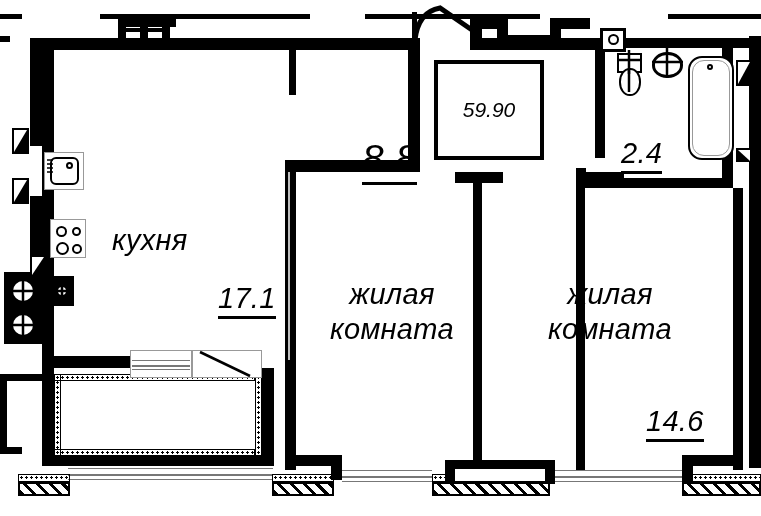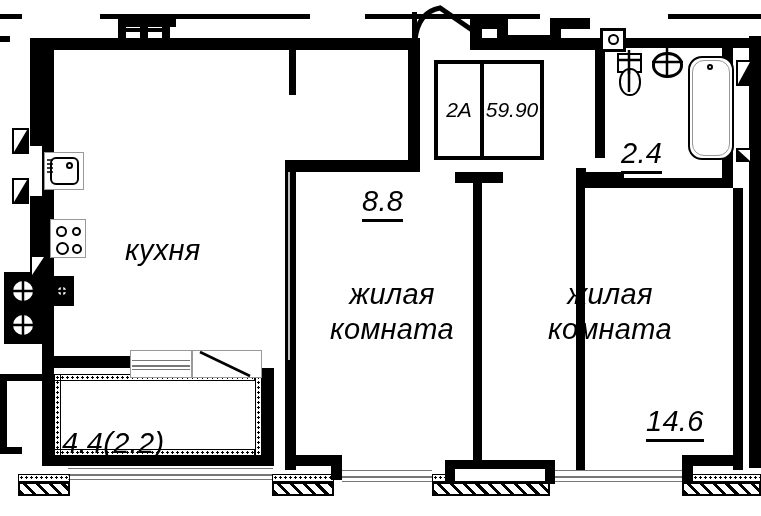--- a/index.html
+++ b/index.html
@@ -294,47 +294,46 @@
   <div class="circle" style="left:652px; top:52px; width:31px; height:26px; border-radius:48%; border-width:3px;"></div>
 
   <div class="fixture" style="left:688px; top:56px; width:46px; height:104px; border-radius:14px;"></div>
   <div class="fixture-thin" style="left:692px; top:60px; width:38px; height:96px; border-radius:12px;"></div>
   <div class="circle" style="left:707px; top:64px; width:6px; height:6px;"></div>
 
   <div class="wall" style="left:736px; top:60px; width:16px; height:26px;"></div>
   <div class="wall" style="left:736px; top:148px; width:16px; height:14px;"></div>
 
   <div class="info-table" style="left:434px; top:60px; width:110px; height:100px;">
-    <div class="info-code">2A</div>
     <div class="info-values">
       <div>59.90</div>
     </div>
   </div>
 
-  <div class="room-label" style="left:112px; top:233px; font-size:29px;margin-left:13px;">кухня</div>
-
+  <div class="room-label" style="left:112px; top:223px; font-size:29px;">кухня</div>
+
+  <div class="area-label" style="left:218px; top:282px; font-size:29px;">17.1</div>
 
   <div class="room-label" style="left:330px; top:277px; font-size:29px;">
     <div>жилая</div>
     <div>комната</div>
   </div>
 
 
   <div class="room-label" style="left:548px; top:277px; font-size:29px;">
     <div>жилая</div>
     <div>комната</div>
   </div>
 
   <div class="area-label" style="left:646px; top:405px; font-size:29px;">14.6</div>
 
-  <div class="area-label" style="left:362px; top:137px; font-size:29px;margin-top:48px;">8.8</div>
+  <div class="area-label" style="left:362px; top:137px; font-size:39px;">8.8</div>
 
   <div class="area-label" style="left:621px; top:137px; font-size:29px;">2.4</div>
 
-  <div class="area-label" style="left:62px; top:427px; font-size:29px;">4.4(2.2)</div>
 
   <svg class="overlay" viewBox="0 0 761 516">
 
     <path d="M 415 40 Q 418 12 440 8 L 472 30" fill="none" stroke="#000" stroke-width="5"></path>
 
     <line x1="200" y1="352" x2="250" y2="376" stroke="#000" stroke-width="2.5"></line>
 
     <line x1="47" y1="160" x2="53" y2="160" stroke="#000" stroke-width="1.5"></line>
     <line x1="47" y1="164" x2="53" y2="164" stroke="#000" stroke-width="1.5"></line>
     <line x1="47" y1="168" x2="53" y2="168" stroke="#000" stroke-width="1.5"></line>

